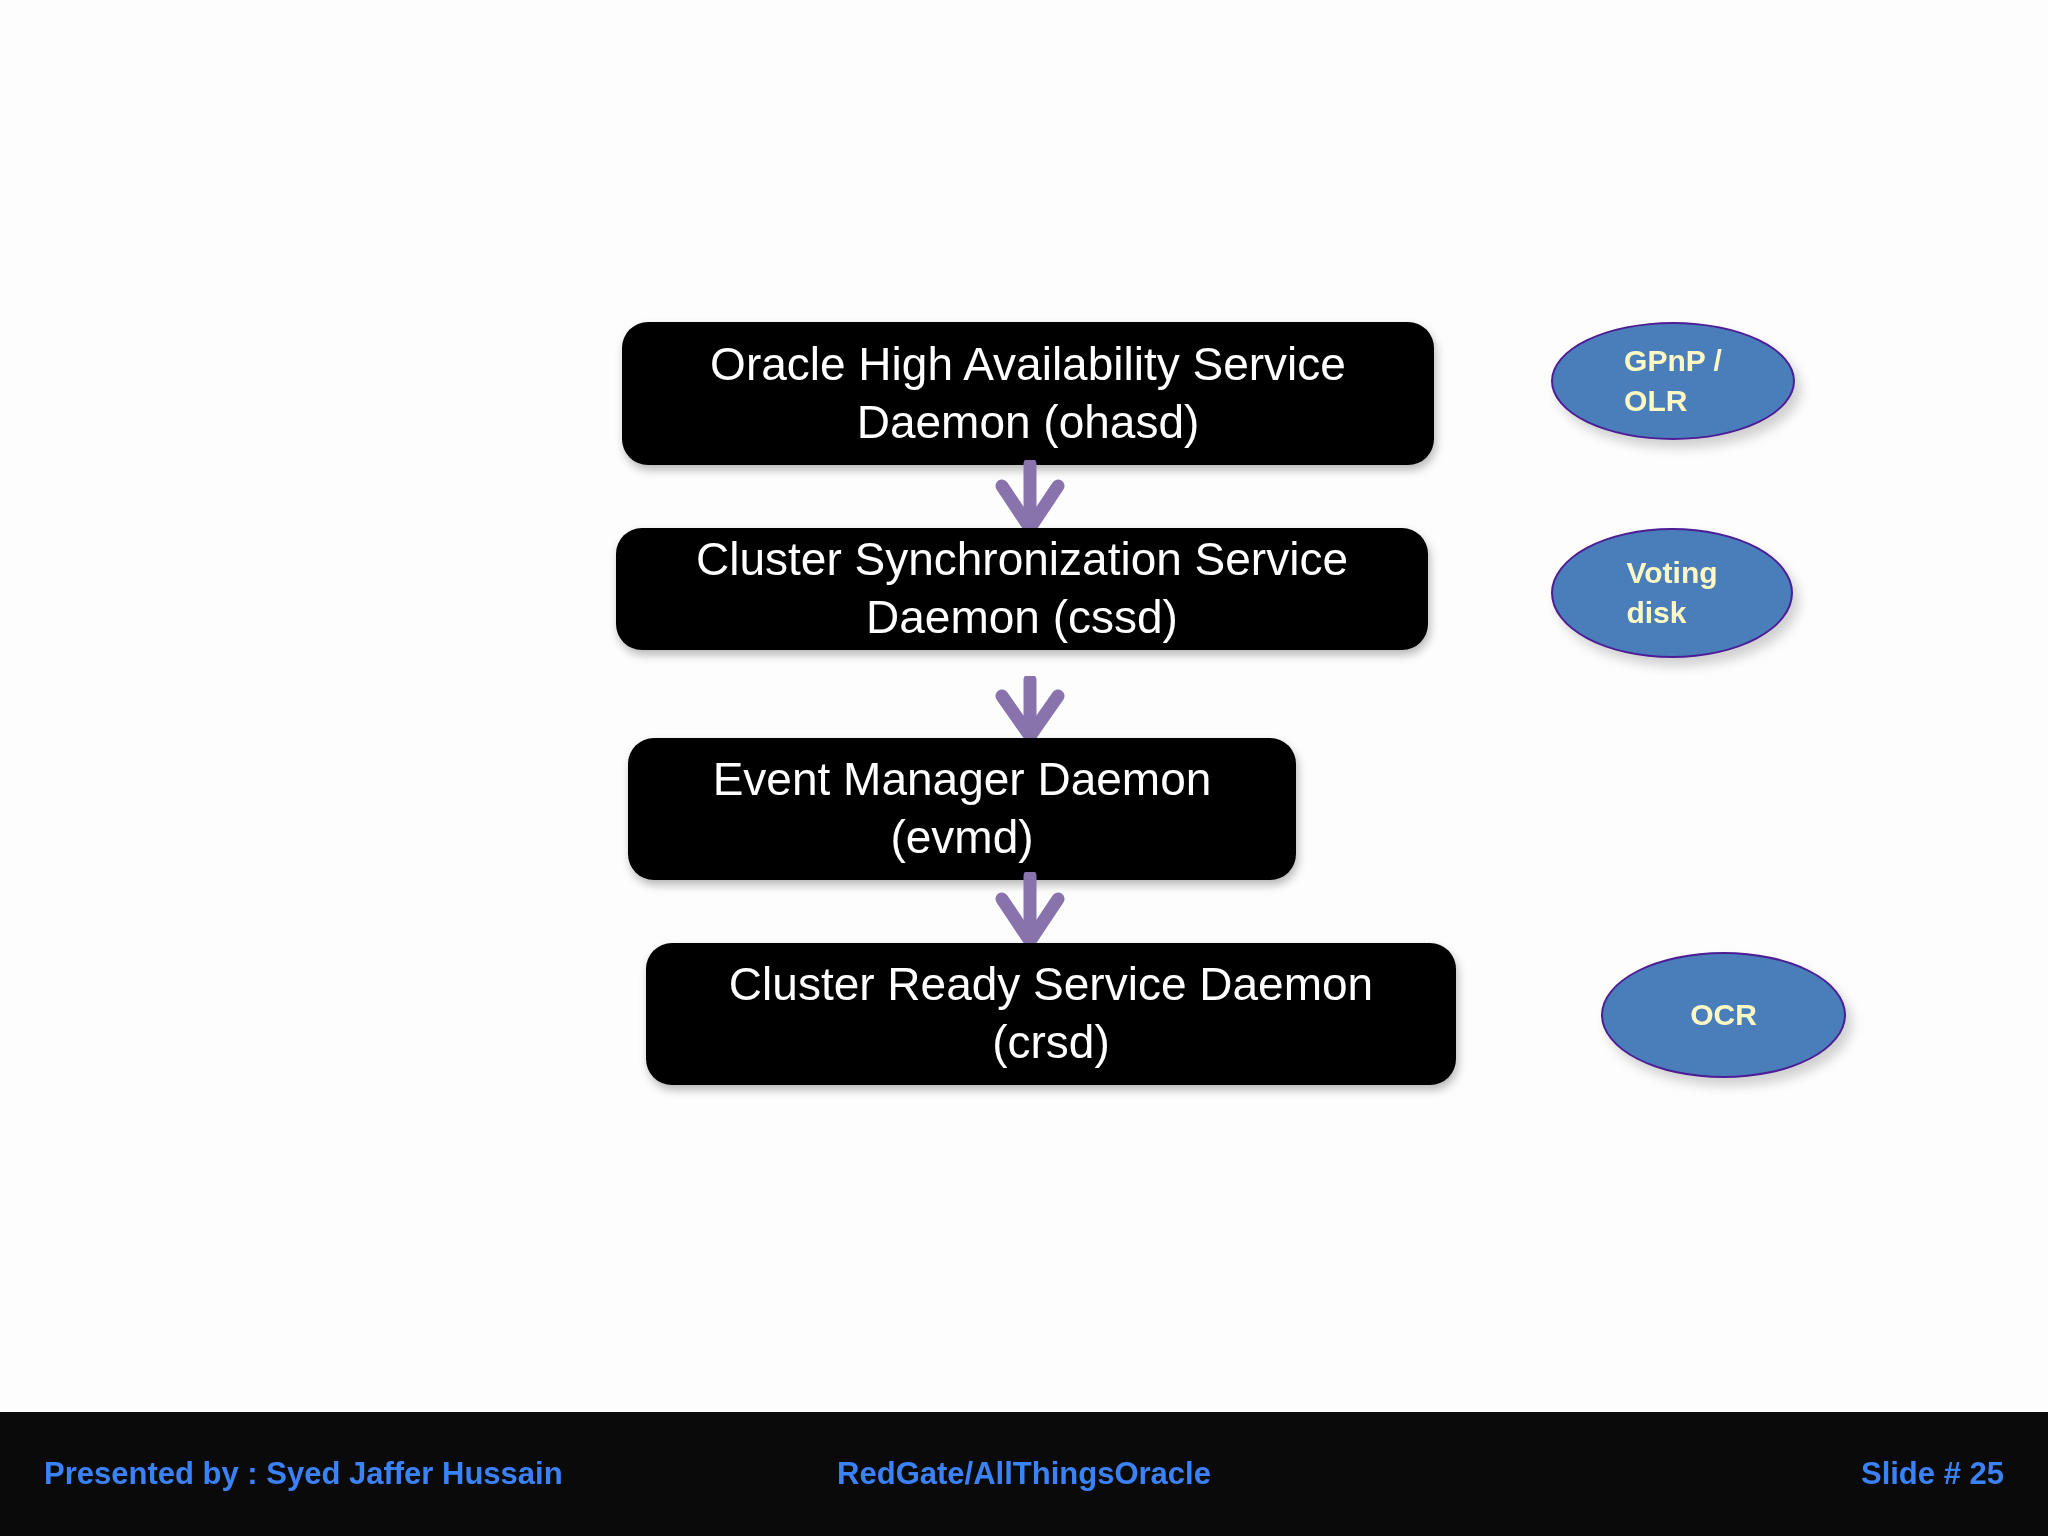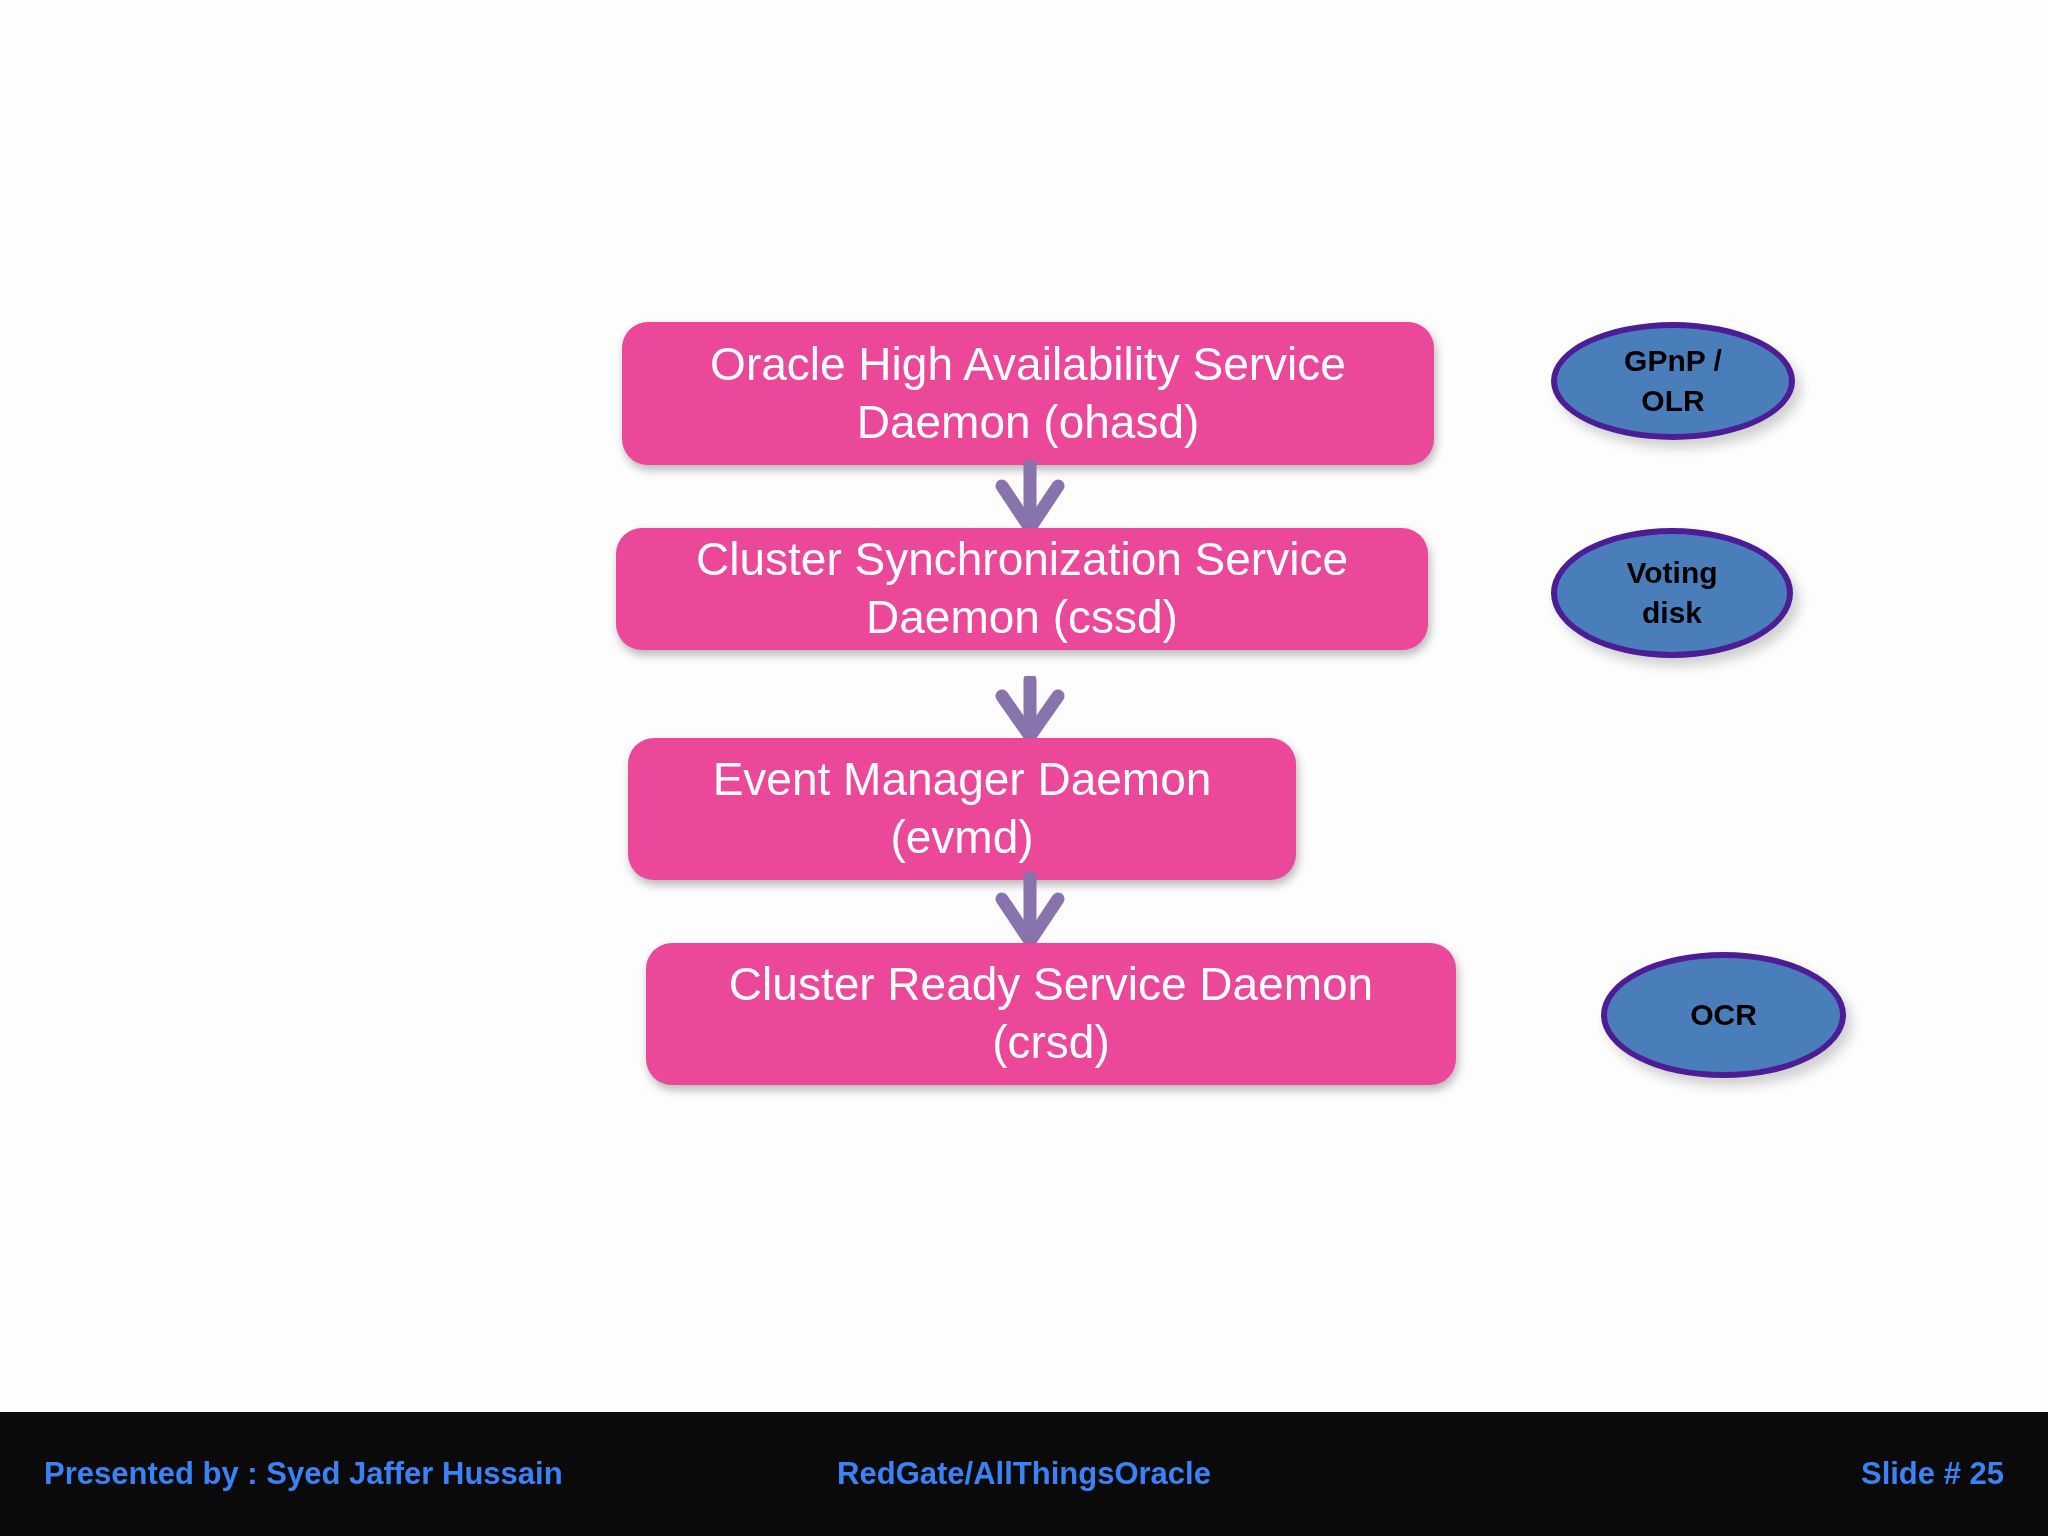--- a/index.html
+++ b/index.html
@@ -27,21 +27,21 @@
     font-weight: 700; color: #000000;
     letter-spacing: -3px;
     transform: scaleX(0.96);
     transform-origin: left center;
     white-space: nowrap;
   }
 
   
   .dbox {
     position: absolute;
-    background: #ec4899;
+    background: #000000;
     border-radius: 26px;
     color: #FFFFFF;
     display: flex; align-items: center; justify-content: center;
     text-align: center;
     font-size: 46px; line-height: 1.26;
     box-shadow: 2px 5px 10px rgba(0,0,0,0.28);
     box-sizing: border-box;
     padding: 0 36px;
   }
   .dbox .lbl { display: block; max-width: 745px; }
@@ -58,25 +58,24 @@
   .arrow svg { display: block; width: 100%; height: 100%; }
   .arrow line, .arrow polyline {
     stroke: #8973AC; stroke-width: 13;
     stroke-linecap: round; stroke-linejoin: round; fill: none;
   }
 
   
   .ell {
     position: absolute;
     background: #4A7EBB;
-    border: 6px solid #4c1d95;
+    border: 2px solid #4c1d95;
     border-radius: 50%;
-    color: #000000;
+    color: #fef9c3;
     display: flex; align-items: center; justify-content: center;
-    text-align: center;
     font-size: 30px; font-weight: 700; line-height: 1.35;
     white-space: pre-line;
     box-sizing: border-box;
     box-shadow: 6px 8px 12px rgba(0,0,0,0.18);
   }
   .ell-gpnp   { left: 1551px; top: 322px; width: 244px; height: 118px; }
   .ell-voting { left: 1551px; top: 528px; width: 242px; height: 130px; }
   .ell-ocr    { left: 1601px; top: 952px; width: 245px; height: 126px; }
 
   

